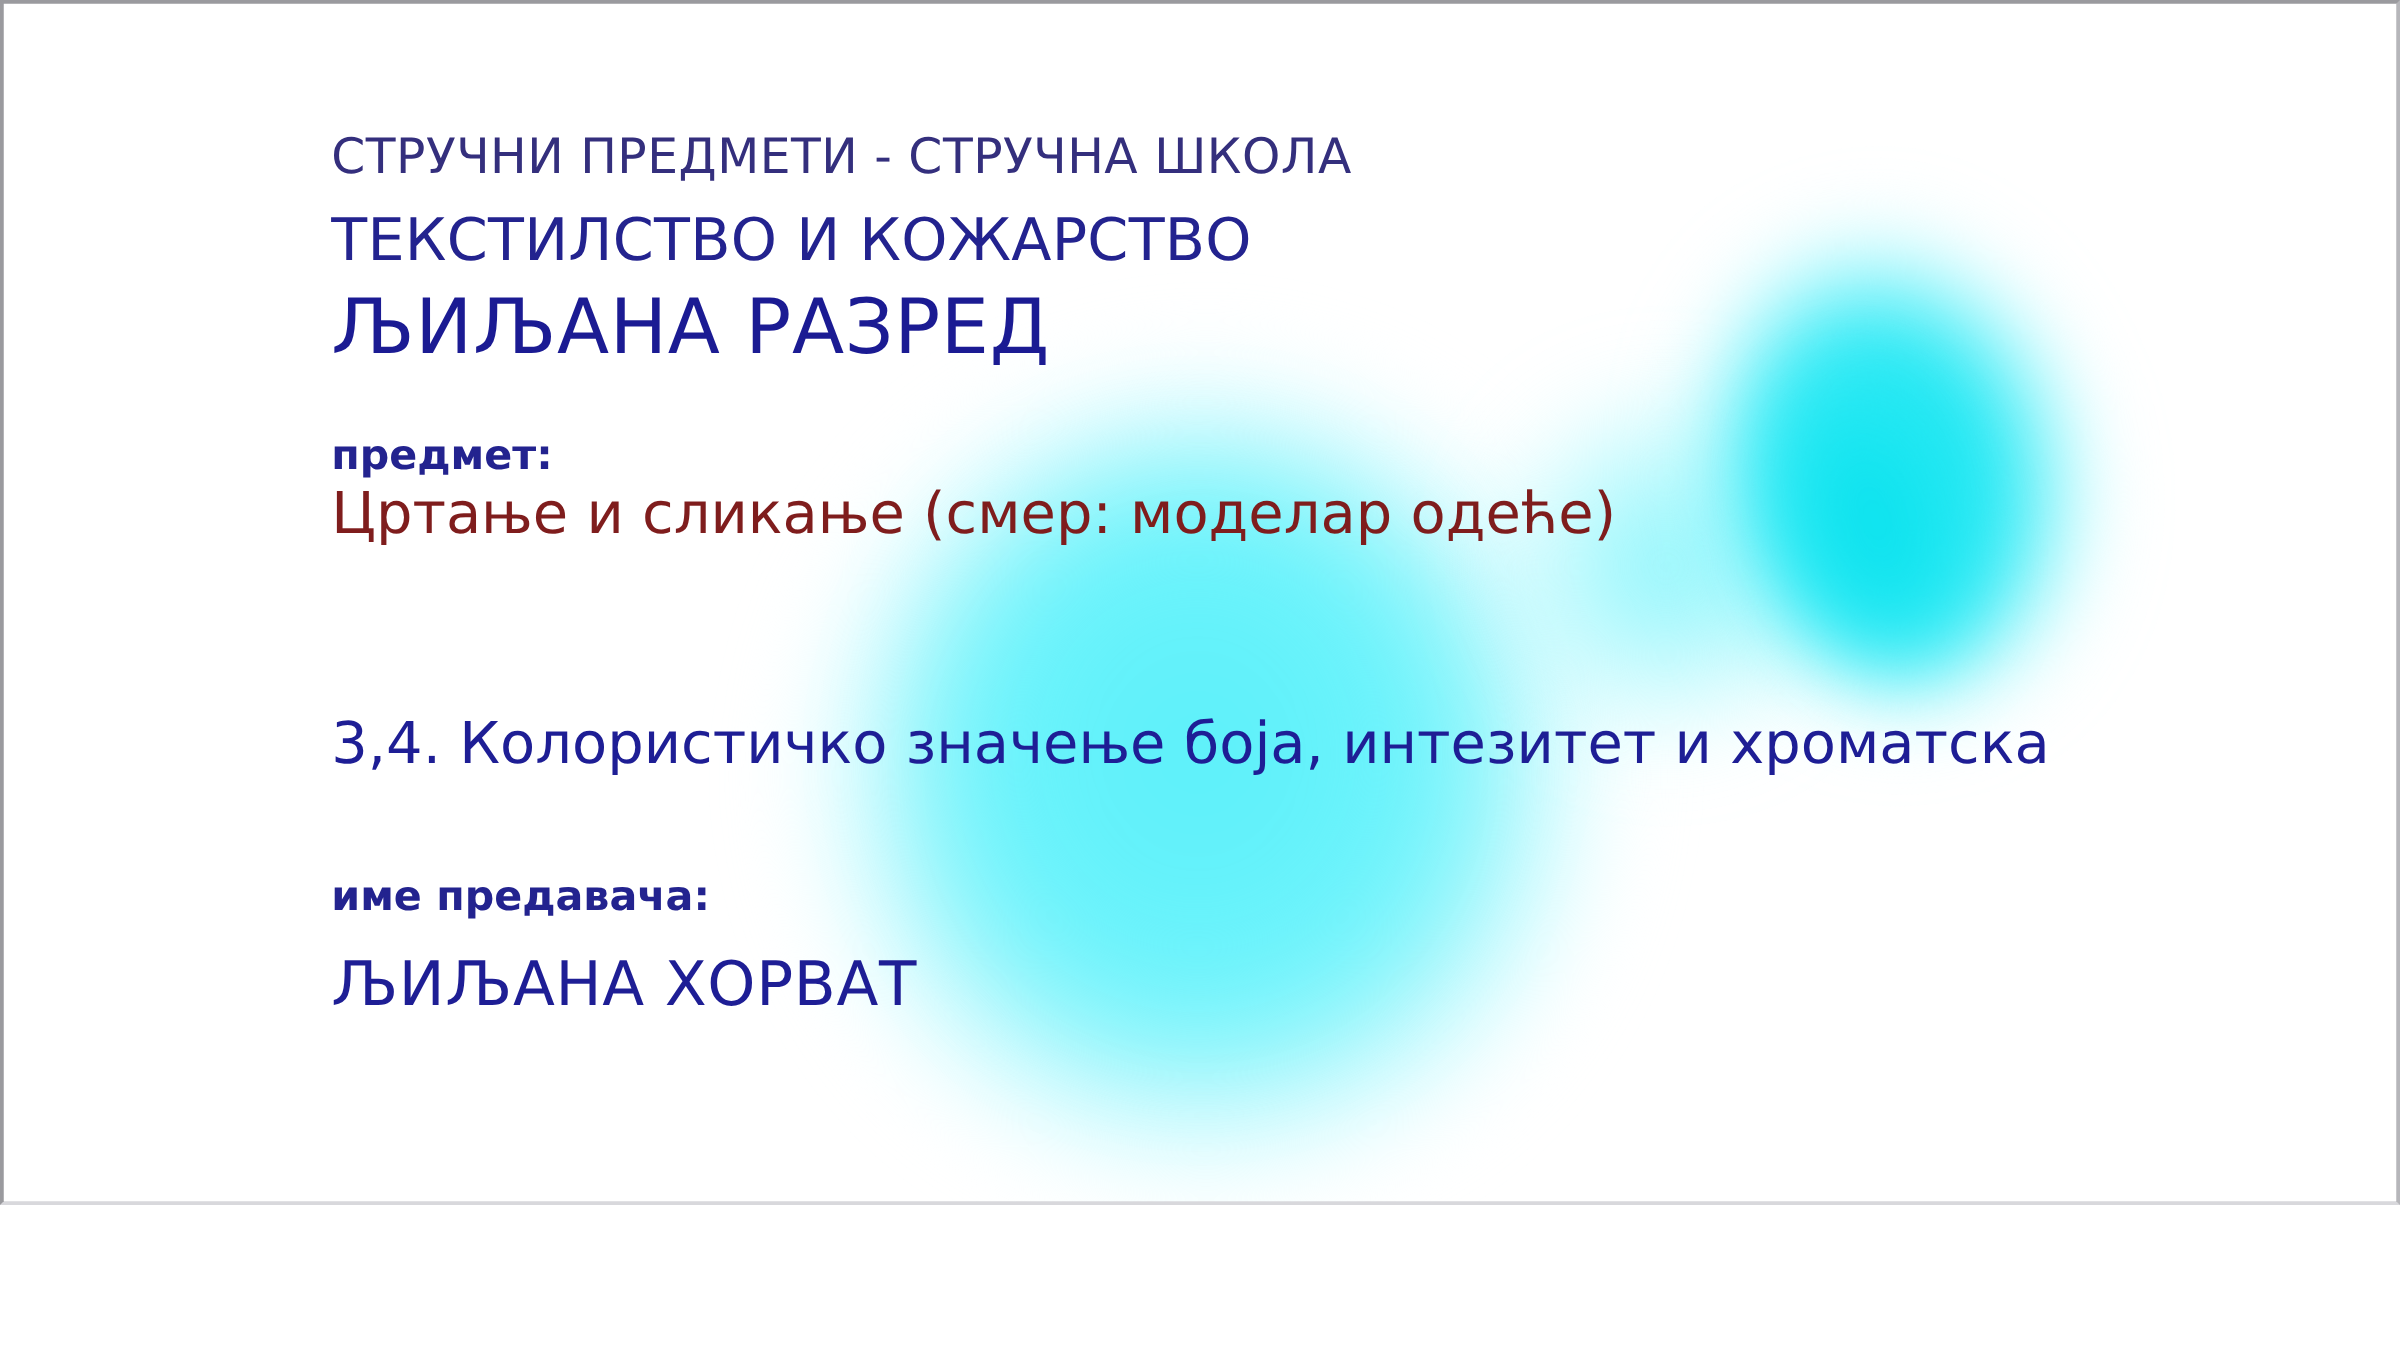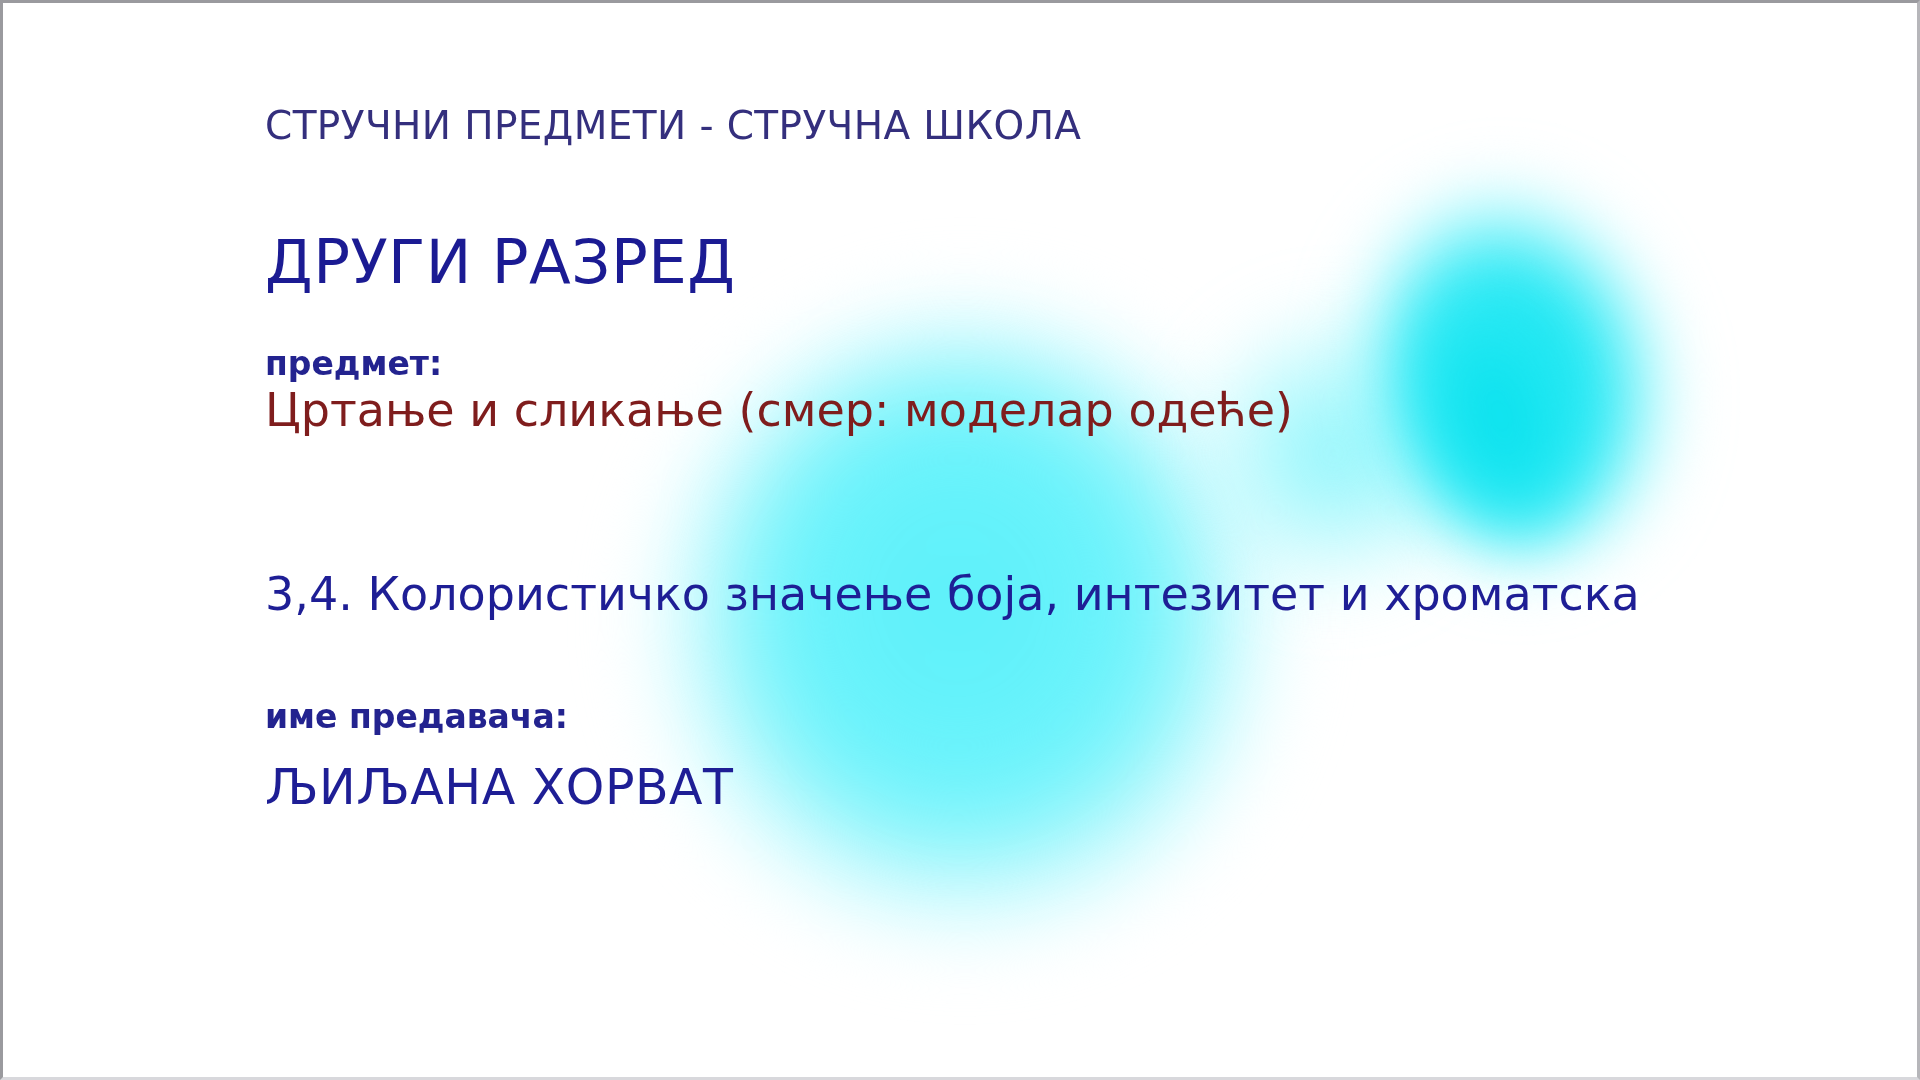--- a/index.html
+++ b/index.html
@@ -3,21 +3,21 @@
 <meta charset="utf-8">
 <style>
   html, body {
     margin: 0;
     padding: 0;
     background: #ffffff;
   }
   #slide {
     position: relative;
     width: 1920px;
-    height: 1080px;
+    height: 964px;
     background: #ffffff;
     overflow: hidden;
     font-family: "DejaVu Sans", "Liberation Sans", sans-serif;
     border-top: 3px solid #9a9a9e;
     border-left: 3px solid #9a9a9e;
     border-right: 3px solid #b6b6ba;
     border-bottom: 3px solid #d8d8dc;
     box-sizing: border-box;
   }
 
@@ -185,22 +185,23 @@
   <div class="blob" id="blob-main"></div>
   <div class="blob" id="blob-main-core"></div>
   <div class="blob" id="blob-bridge"></div>
   <div class="blob" id="blob-accent"></div>
   <div class="blob" id="blob-accent-core"></div>
 
   <div id="text-layer">
 
     <div class="line" id="header-line-1">СТРУЧНИ ПРЕДМЕТИ - СТРУЧНА ШКОЛА</div>
 
-
-    <div class="line" id="header-line-3">ДРУГИ РАЗРЕД</div>
+    <div class="line" id="header-line-2">ТЕКСТИЛСТВО И КОЖАРСТВО</div>
+
+    <div class="line" id="header-line-3">ЉИЉАНА РАЗРЕД</div>
 
     <div class="line" id="label-subject">предмет:</div>
 
     <div class="line" id="value-subject">Цртање и сликање (смер: моделар одеће)</div>
 
 
     <div class="line" id="value-lecture-1">3,4. Колористичко значење боја, интезитет и хроматска</div>
 
 
     <div class="line" id="label-lecturer">име предавача:</div>

